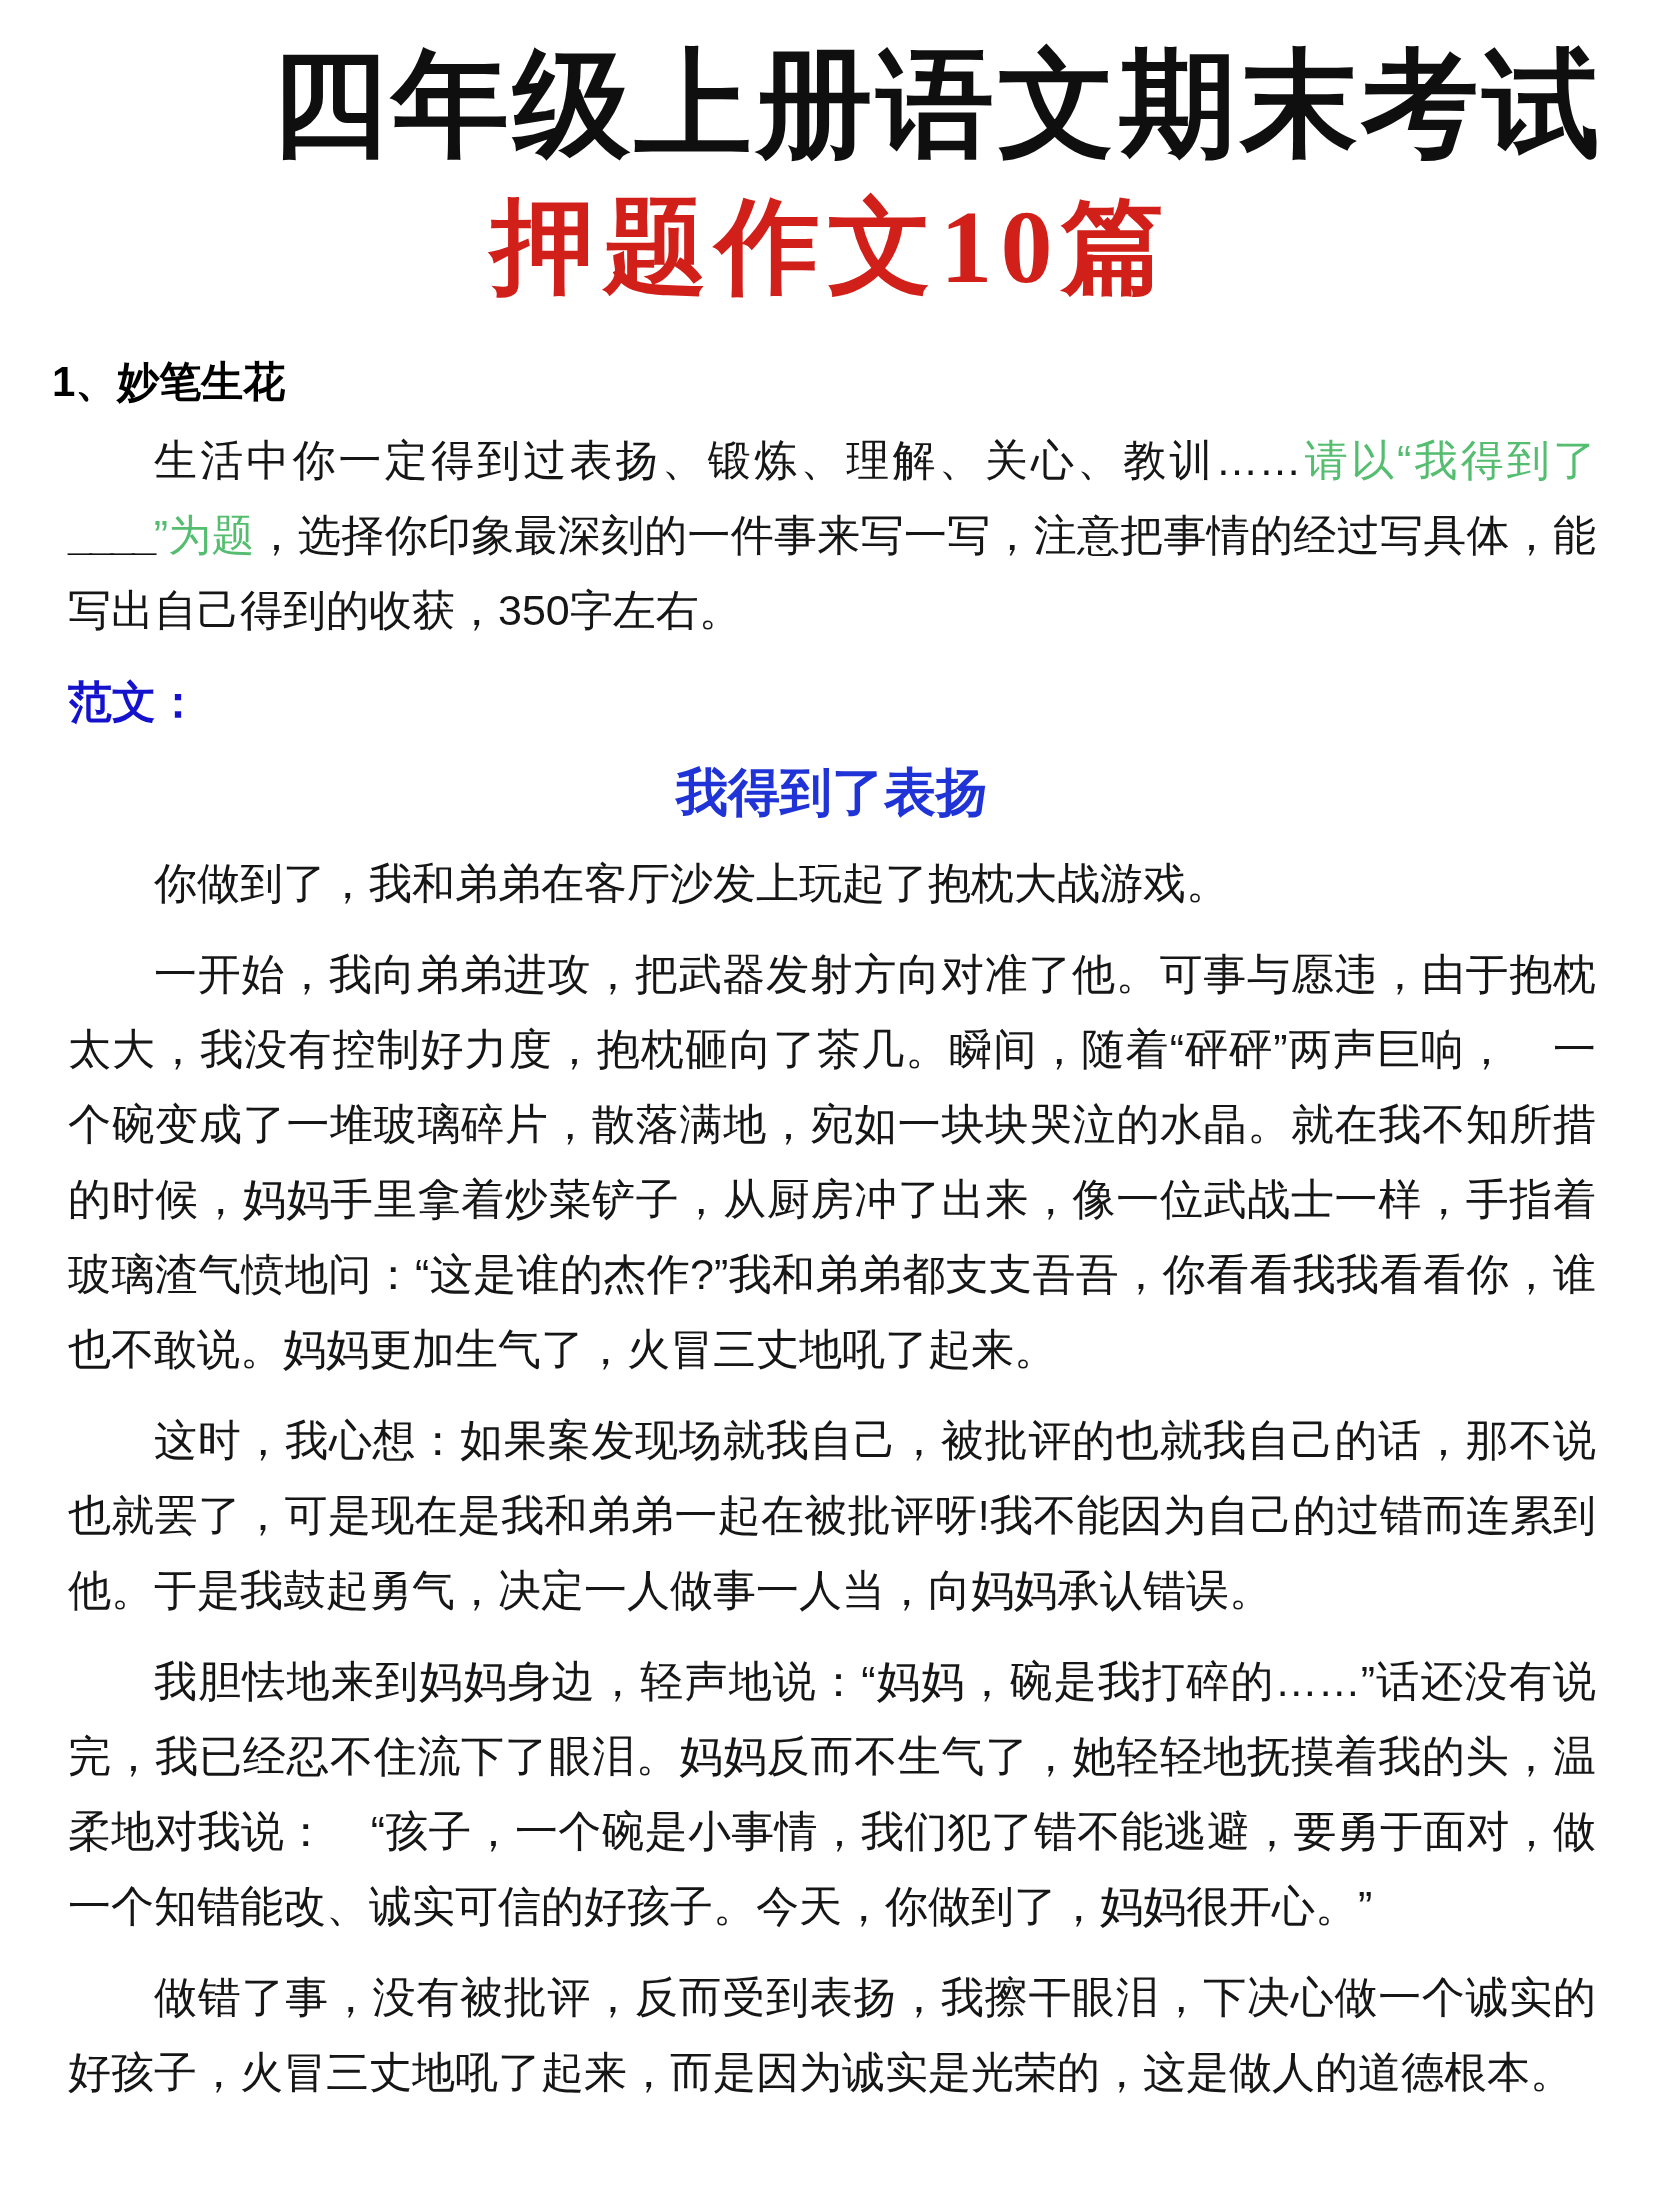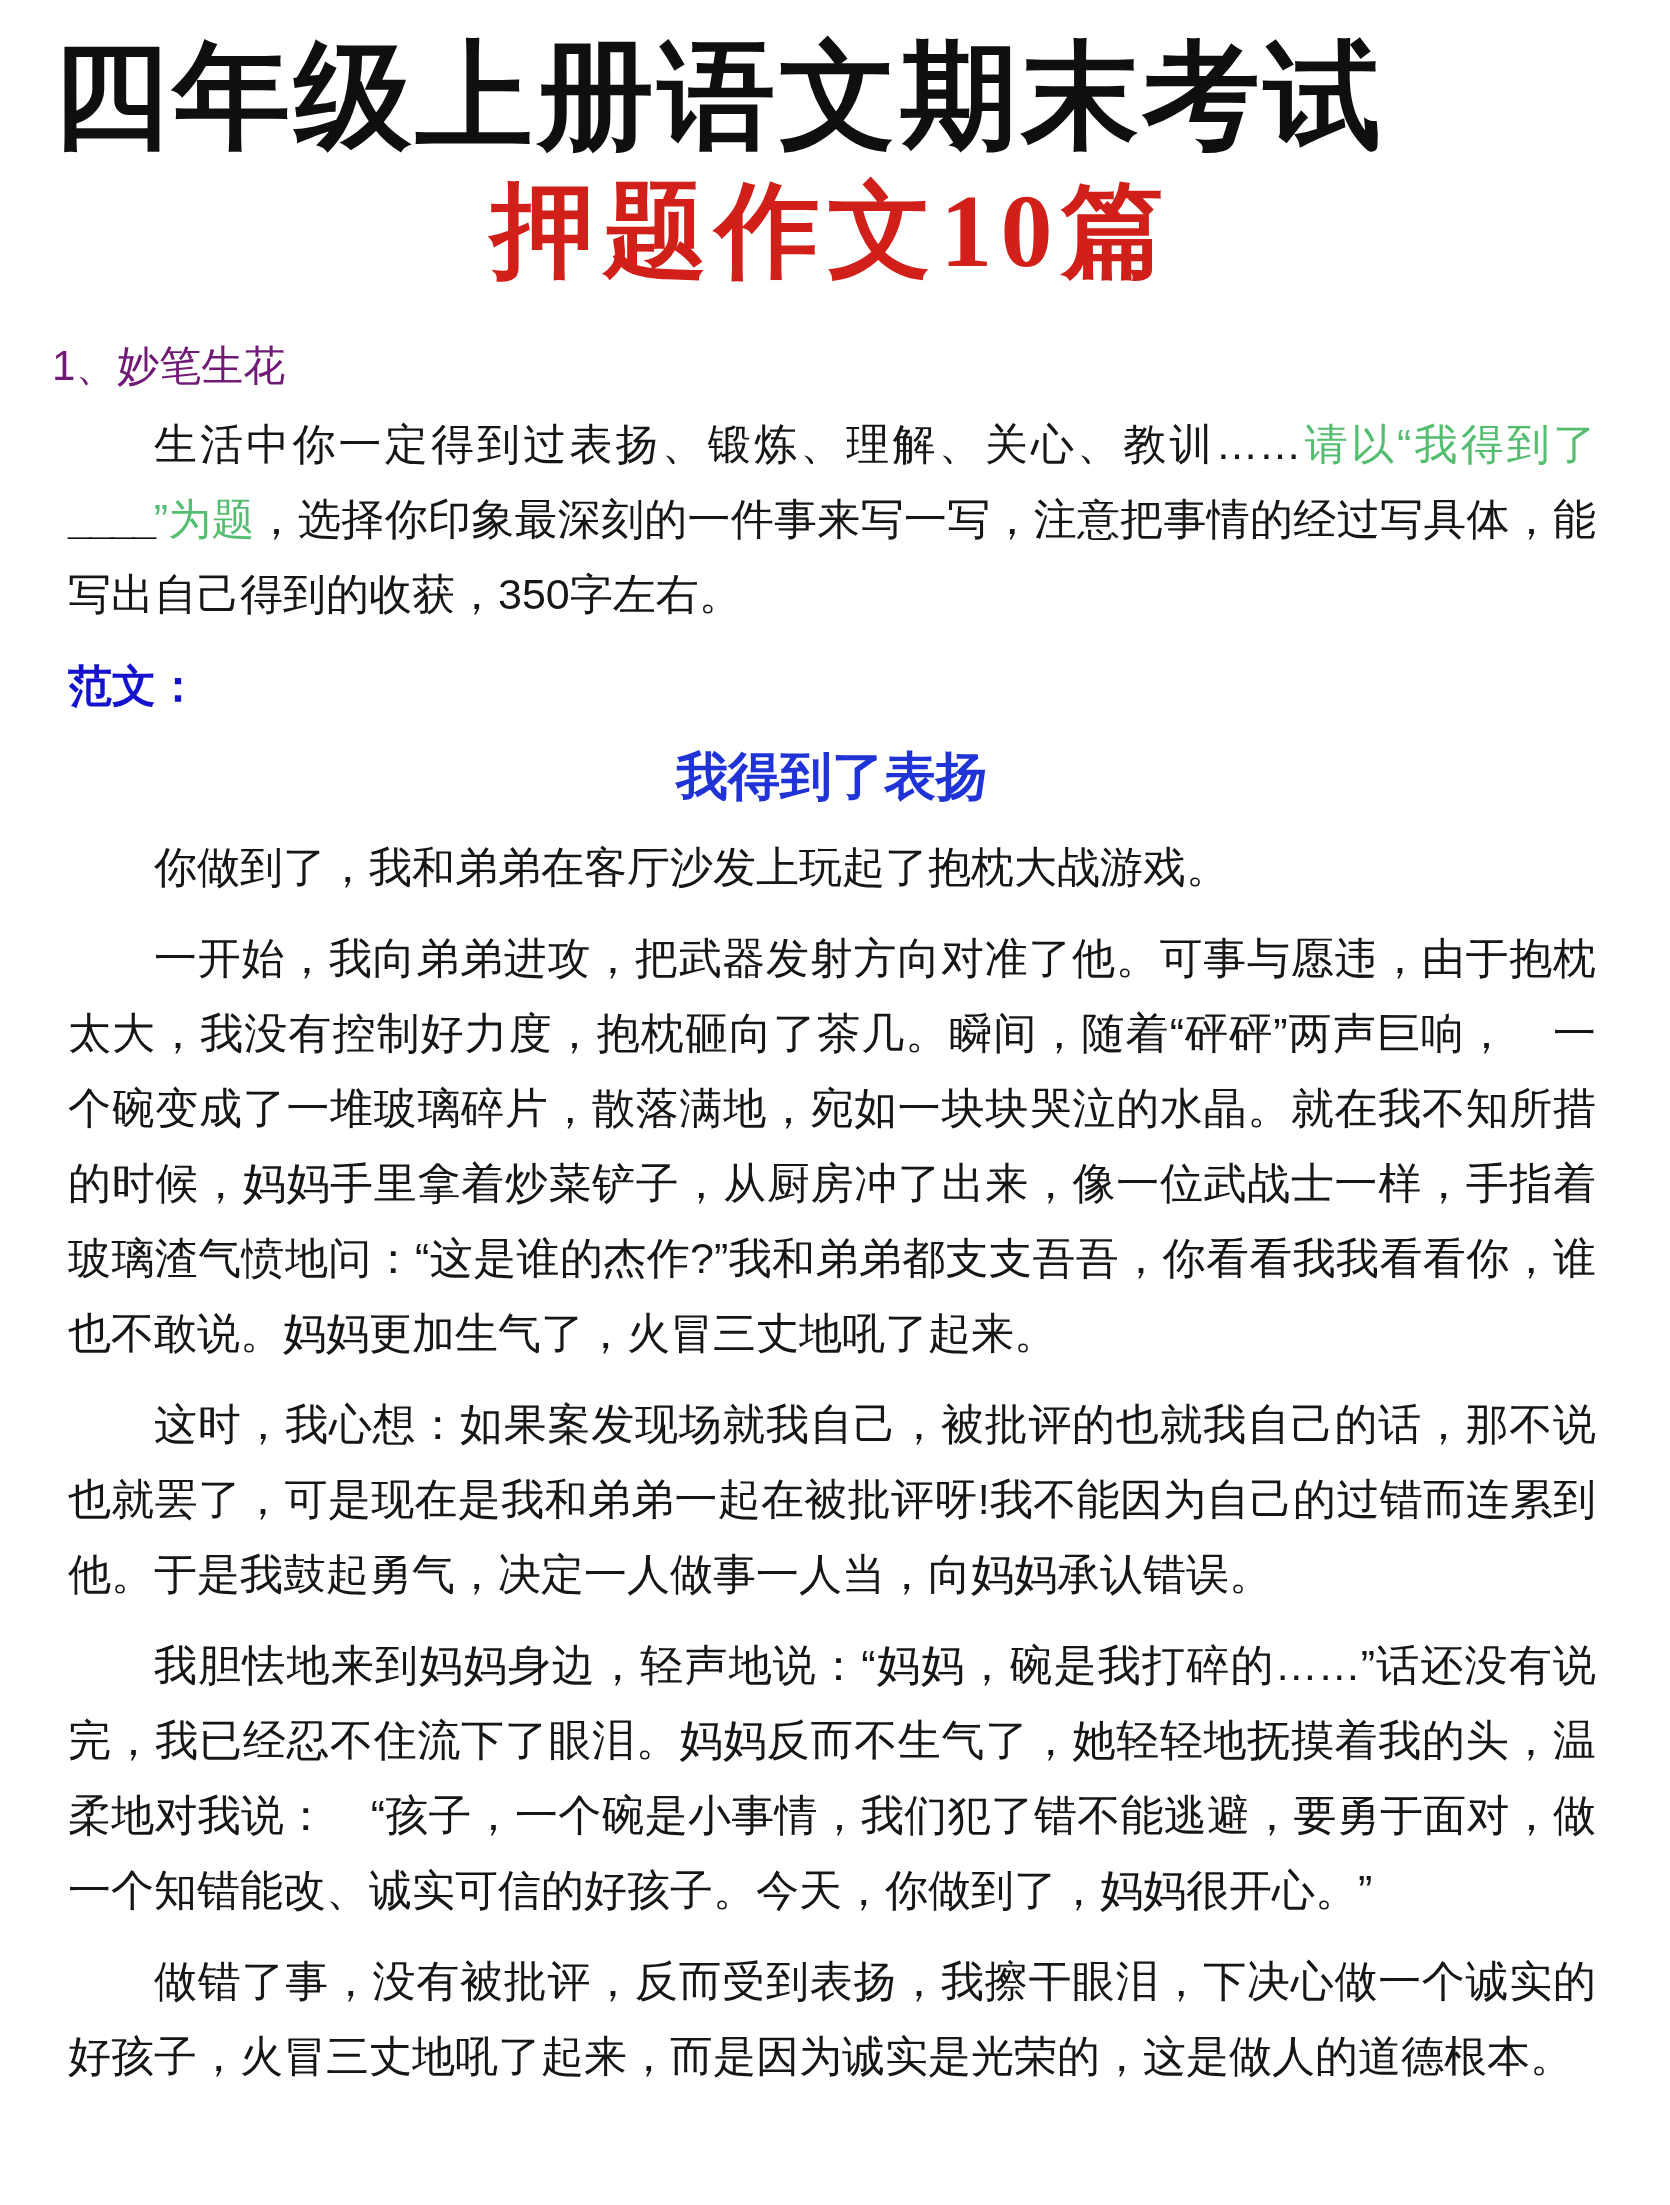--- a/index.html
+++ b/index.html
@@ -7,45 +7,45 @@
     position: relative;
     width: 1670px;
     height: 2205px;
     background: #ffffff;
     box-sizing: border-box;
     padding: 30px 58px 0 52px;
     font-family: "Liberation Sans", "DejaVu Sans", sans-serif;
     overflow: hidden;
   }
   .main-title {
-    margin: 0;
+    margin: 8px;
     font-family: "Liberation Serif", "DejaVu Serif", serif;
     font-weight: bold;
     font-size: 117px;
     line-height: 1.14;
     letter-spacing: 4.2px;
-    text-align: left;
+    text-align: right;
     color: #0f0f0f;
   }
   .subtitle {
     margin: 0;
     font-family: "Liberation Serif", "DejaVu Serif", serif;
     font-weight: bold;
     font-size: 104px;
     line-height: 1.3;
     letter-spacing: 8.4px;
     text-align: center;
     color: #d11f1a;
   }
   .section-heading {
     margin: 42px 0 0 0;
     font-size: 42px;
     line-height: 1.2;
-    font-weight: normal;
-    color: #701a75;
+    font-weight: bold;
+    color: #000000;
   }
   .bodytext {
     margin-top: 15px;
     font-size: 43px;
     line-height: 75px;
     color: #161616;
     text-align: justify;
     text-justify: inter-ideograph;
   }
   .bodytext p { margin: 16px; text-indent: 2em; }

